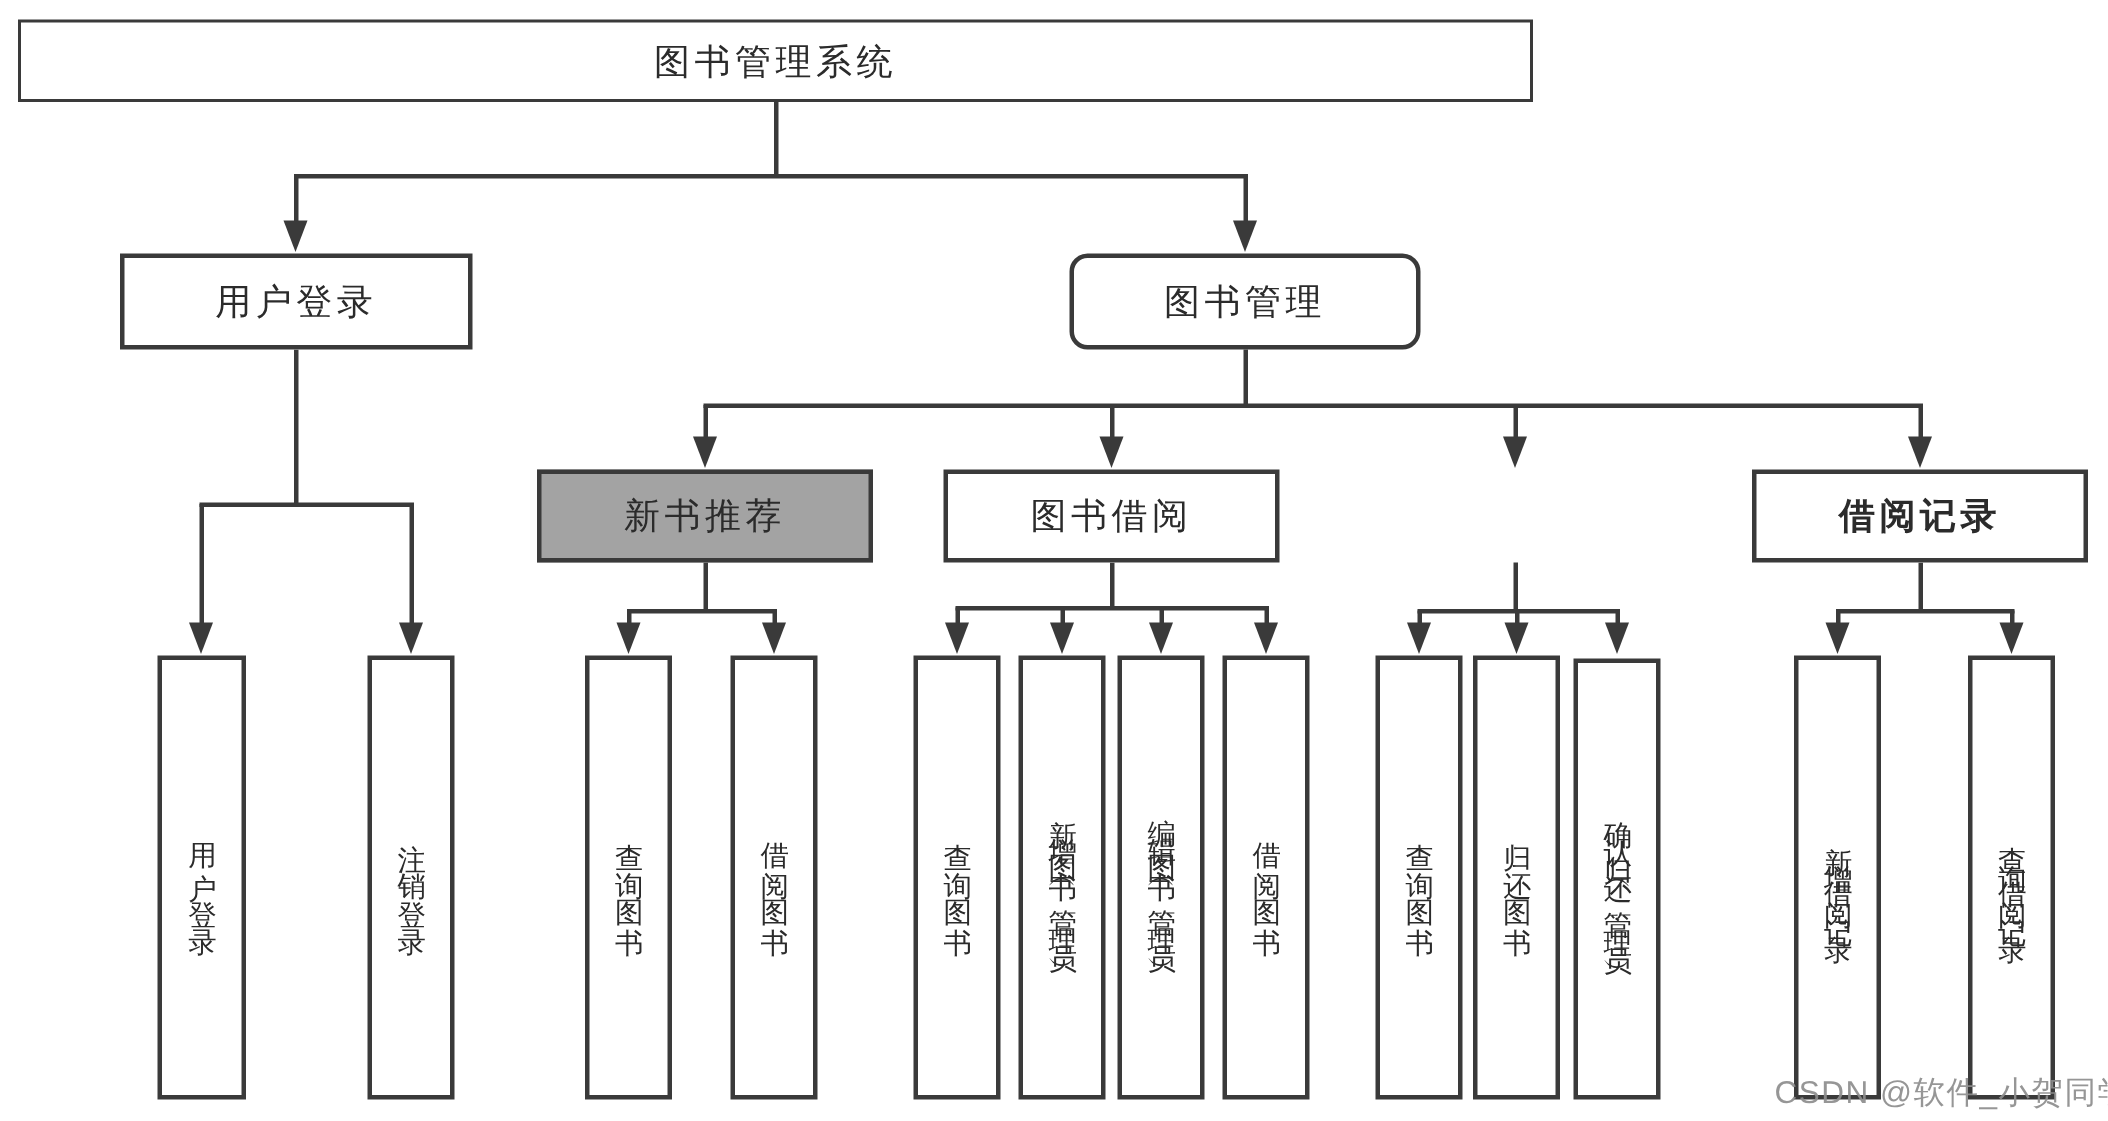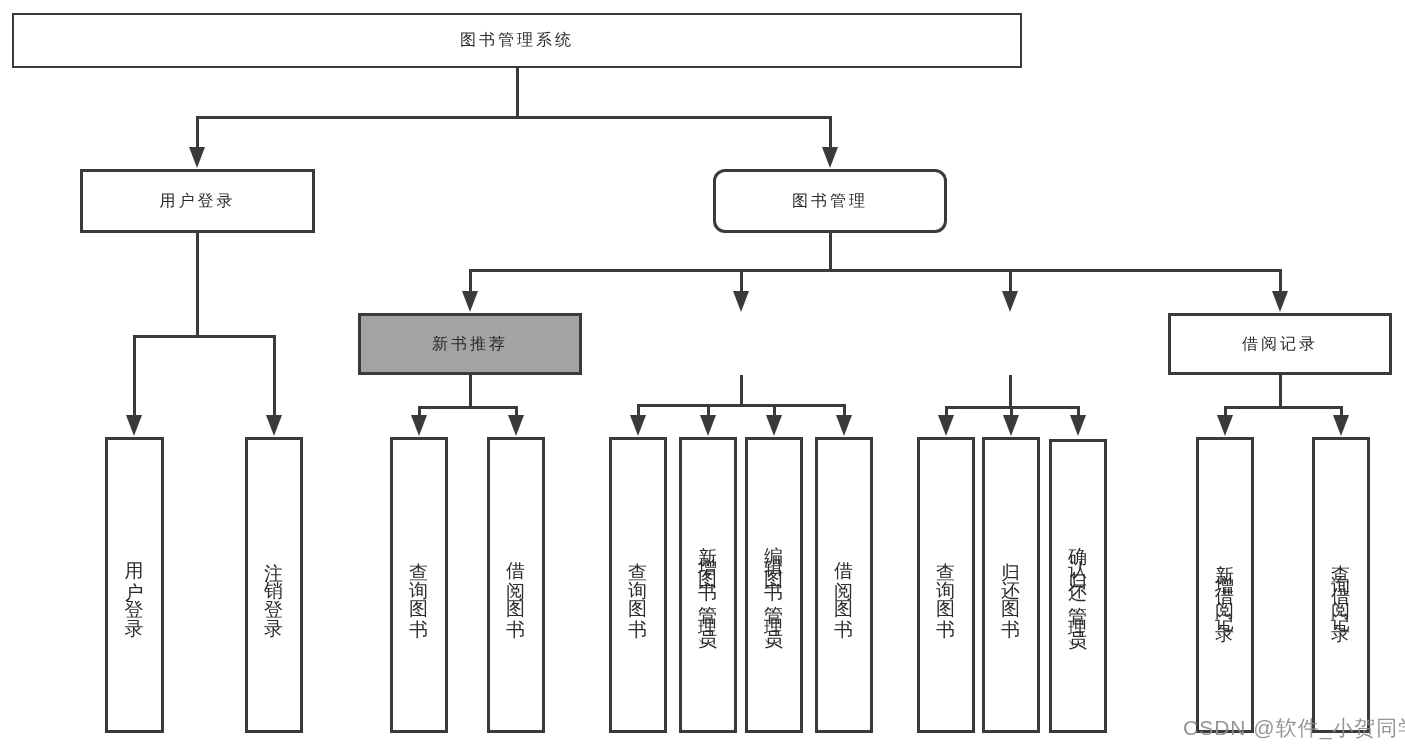--- a/index.html
+++ b/index.html
@@ -13,21 +13,21 @@
   .node {
     position: absolute;
     box-sizing: border-box;
     border: 3px solid #3a3a3a;
     background: #ffffff;
     display: flex; align-items: center; justify-content: center;
     color: #2b2b2b;
     z-index: 2;
   }
   .node.h span {
-    font-size: 16px;
+    font-size: 24px;
     letter-spacing: 3px;
     white-space: nowrap;
   }
   .node.v span {
     writing-mode: vertical-rl;
     font-size: 19px;
     line-height: 1;
   }
   .line { position: absolute; background: #3a3a3a; z-index: 1; }
   .arrow-stem { position: absolute; background: #3a3a3a; z-index: 1; }
@@ -109,21 +109,24 @@
     </div>
     <div class="node h" style="left: 80px; top: 169px; width: 235px; height: 64px; border-width: 3px; border-color: rgb(58, 58, 58); color: rgb(43, 43, 43); background: rgb(255, 255, 255);">
       <span>用户登录</span>
     </div>
     <div class="node h" style="left: 713px; top: 169px; width: 234px; height: 64px; border-width: 3px; border-color: rgb(58, 58, 58); color: rgb(43, 43, 43); background: rgb(255, 255, 255); border-radius: 12px;">
       <span>图书管理</span>
     </div>
     <div class="node h" style="left: 358px; top: 313px; width: 224px; height: 62px; border-width: 3px; border-color: rgb(58, 58, 58); color: rgb(43, 43, 43); background: #a3a3a3;">
       <span>新书推荐</span>
     </div>
-    <div class="node h" style="left: 1168px; top: 313px; width: 224px; height: 62px; border-width: 3px; border-color: rgb(58, 58, 58); color: rgb(43, 43, 43); background: rgb(255, 255, 255);">
+    <div class="node h" style="left: 629px; top: 313px; width: 224px; height: 62px; border-width: 3px; border-color: rgb(58, 58, 58); color: rgb(43, 43, 43); background: rgb(255, 255, 255);">
+      <span>图书借阅</span>
+    </div>
+    <div class="node h" style="left: 1168px; top: 313px; width: 224px; height: 62px; border-width: 3px; border-color: rgb(58, 58, 58); color: rgb(43, 43, 43); background: rgb(255, 255, 255); font-weight: bold;">
       <span>借阅记录</span>
     </div>
     <div class="node v" style="left: 105px; top: 437px; width: 59px; height: 296px; border-width: 3px; border-color: rgb(58, 58, 58); color: rgb(43, 43, 43); background: rgb(255, 255, 255);">
       <span style="letter-spacing: 19px;">用户登录</span>
     </div>
     <div class="node v" style="left: 245px; top: 437px; width: 58px; height: 296px; border-width: 3px; border-color: rgb(58, 58, 58); color: rgb(43, 43, 43); background: rgb(255, 255, 255);">
       <span style="letter-spacing: 19px;">注销登录</span>
     </div>
     <div class="node v" style="left: 390px; top: 437px; width: 58px; height: 296px; border-width: 3px; border-color: rgb(58, 58, 58); color: rgb(43, 43, 43); background: rgb(255, 255, 255);">
       <span style="letter-spacing: 19px;">查询图书</span>

